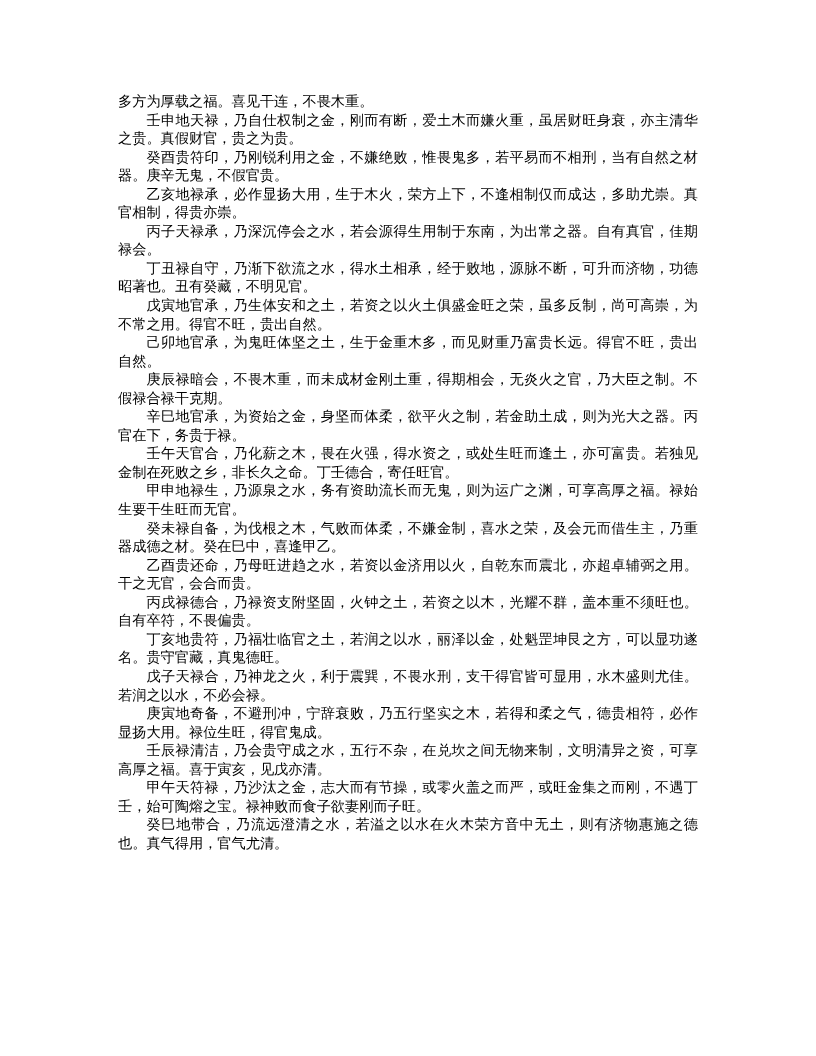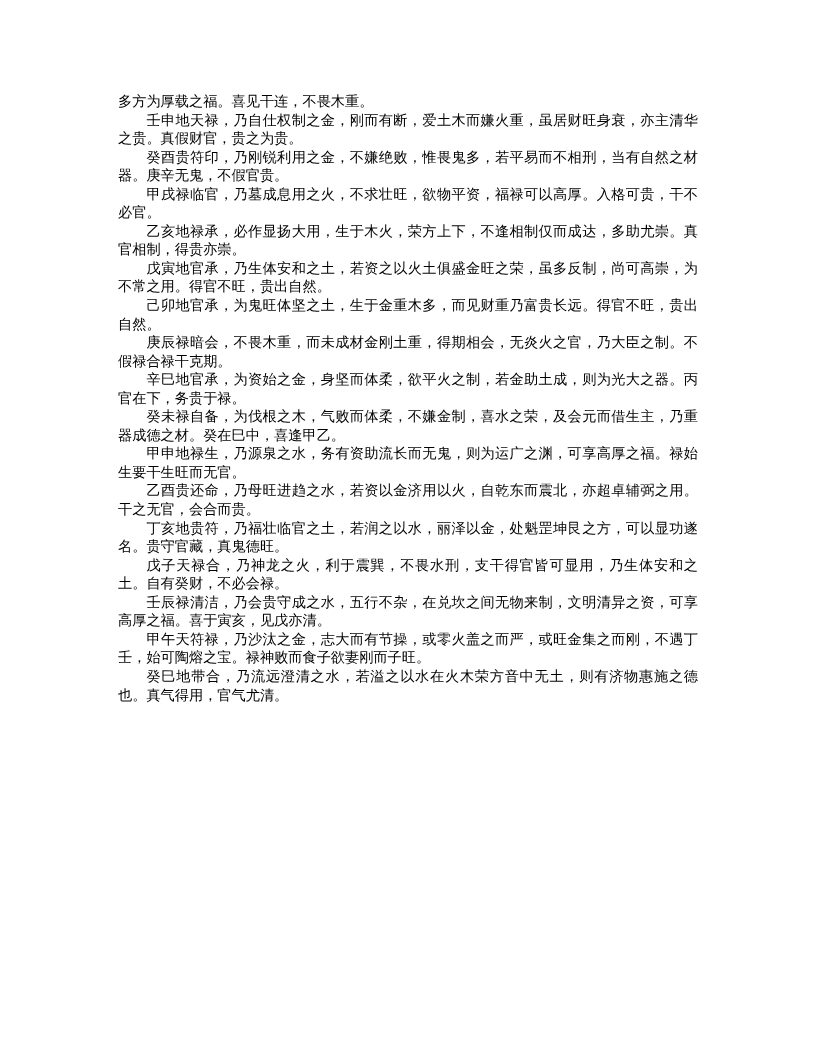--- a/index.html
+++ b/index.html
@@ -37,28 +37,32 @@
   }
 </style>
 </head>
 <body>
 
 <div class="page">
   <div class="doc-body">
     <p class="continuation">多方为厚载之福。喜见干连，不畏木重。</p>
     <p>壬申地天禄，乃自仕权制之金，刚而有断，爱土木而嫌火重，虽居财旺身衰，亦主清华之贵。真假财官，贵之为贵。</p>
     <p>癸酉贵符印，乃刚锐利用之金，不嫌绝败，惟畏鬼多，若平易而不相刑，当有自然之材器。庚辛无鬼，不假官贵。</p>
-    <p>甲戌禄临官，乃墓成息用之火，不求壮旺，欲物平资，福禄可以高厚。入格可贵，干不必官。</p>
     <p>乙亥地禄承，必作显扬大用，生于木火，荣方上下，不逢相制仅而成达，多助尤崇。真官相制，得贵亦崇。</p>
+    <p>丙子天禄承，乃深沉停会之水，若会源得生用制于东南，为出常之器。自有真官，佳期禄会。</p>
+    <p>丁丑禄自守，乃渐下欲流之水，得水土相承，经于败地，源脉不断，可升而济物，功德昭著也。丑有癸藏，不明见官。</p>
     <p>戊寅地官承，乃生体安和之土，若资之以火土俱盛金旺之荣，虽多反制，尚可高崇，为不常之用。得官不旺，贵出自然。</p>
     <p>己卯地官承，为鬼旺体坚之土，生于金重木多，而见财重乃富贵长远。得官不旺，贵出自然。</p>
     <p>庚辰禄暗会，不畏木重，而未成材金刚土重，得期相会，无炎火之官，乃大臣之制。不假禄合禄干克期。</p>
     <p>辛巳地官承，为资始之金，身坚而体柔，欲平火之制，若金助土成，则为光大之器。丙官在下，务贵于禄。</p>
+    <p>壬午天官合，乃化薪之木，畏在火强，得水资之，或处生旺而逢土，亦可富贵。若独见金制在死败之乡，非长久之命。丁壬德合，寄任旺官。</p>
+    <p>甲申地禄生，乃源泉之水，务有资助流长而无鬼，则为运广之渊，可享高厚之福。禄始生要干生旺而无官。</p>
     <p>癸未禄自备，为伐根之木，气败而体柔，不嫌金制，喜水之荣，及会元而借生主，乃重器成德之材。癸在巳中，喜逢甲乙。</p>
-    <p>甲申地禄生，乃源泉之水，务有资助流长而无鬼，则为运广之渊，可享高厚之福。禄始生要干生旺而无官。</p>
     <p>乙酉贵还命，乃母旺进趋之水，若资以金济用以火，自乾东而震北，亦超卓辅弼之用。干之无官，会合而贵。</p>
+    <p>丙戌禄德合，乃禄资支附坚固，火钟之土，若资之以木，光耀不群，盖本重不须旺也。自有卒符，不畏偏贵。</p>
     <p>丁亥地贵符，乃福壮临官之土，若润之以水，丽泽以金，处魁罡坤艮之方，可以显功遂名。贵守官藏，真鬼德旺。</p>
-    <p>戊子天禄合，乃神龙之火，利于震巽，不畏水刑，支干得官皆可显用，乃生体安和之土。自有癸财，不必会禄。</p>
+    <p>戊子天禄合，乃神龙之火，利于震巽，不畏水刑，支干得官皆可显用，水木盛则尤佳。若润之以水，不必会禄。</p>
+    <p>庚寅地奇备，不避刑冲，宁辞衰败，乃五行坚实之木，若得和柔之气，德贵相符，必作显扬大用。禄位生旺，得官鬼成。</p>
     <p>壬辰禄清洁，乃会贵守成之水，五行不杂，在兑坎之间无物来制，文明清异之资，可享高厚之福。喜于寅亥，见戊亦清。</p>
     <p>甲午天符禄，乃沙汰之金，志大而有节操，或零火盖之而严，或旺金集之而刚，不遇丁壬，始可陶熔之宝。禄神败而食子欲妻刚而子旺。</p>
     <p>癸巳地带合，乃流远澄清之水，若溢之以水在火木荣方音中无土，则有济物惠施之德也。真气得用，官气尤清。</p>
   </div>
 </div>
 
 </body></html>

